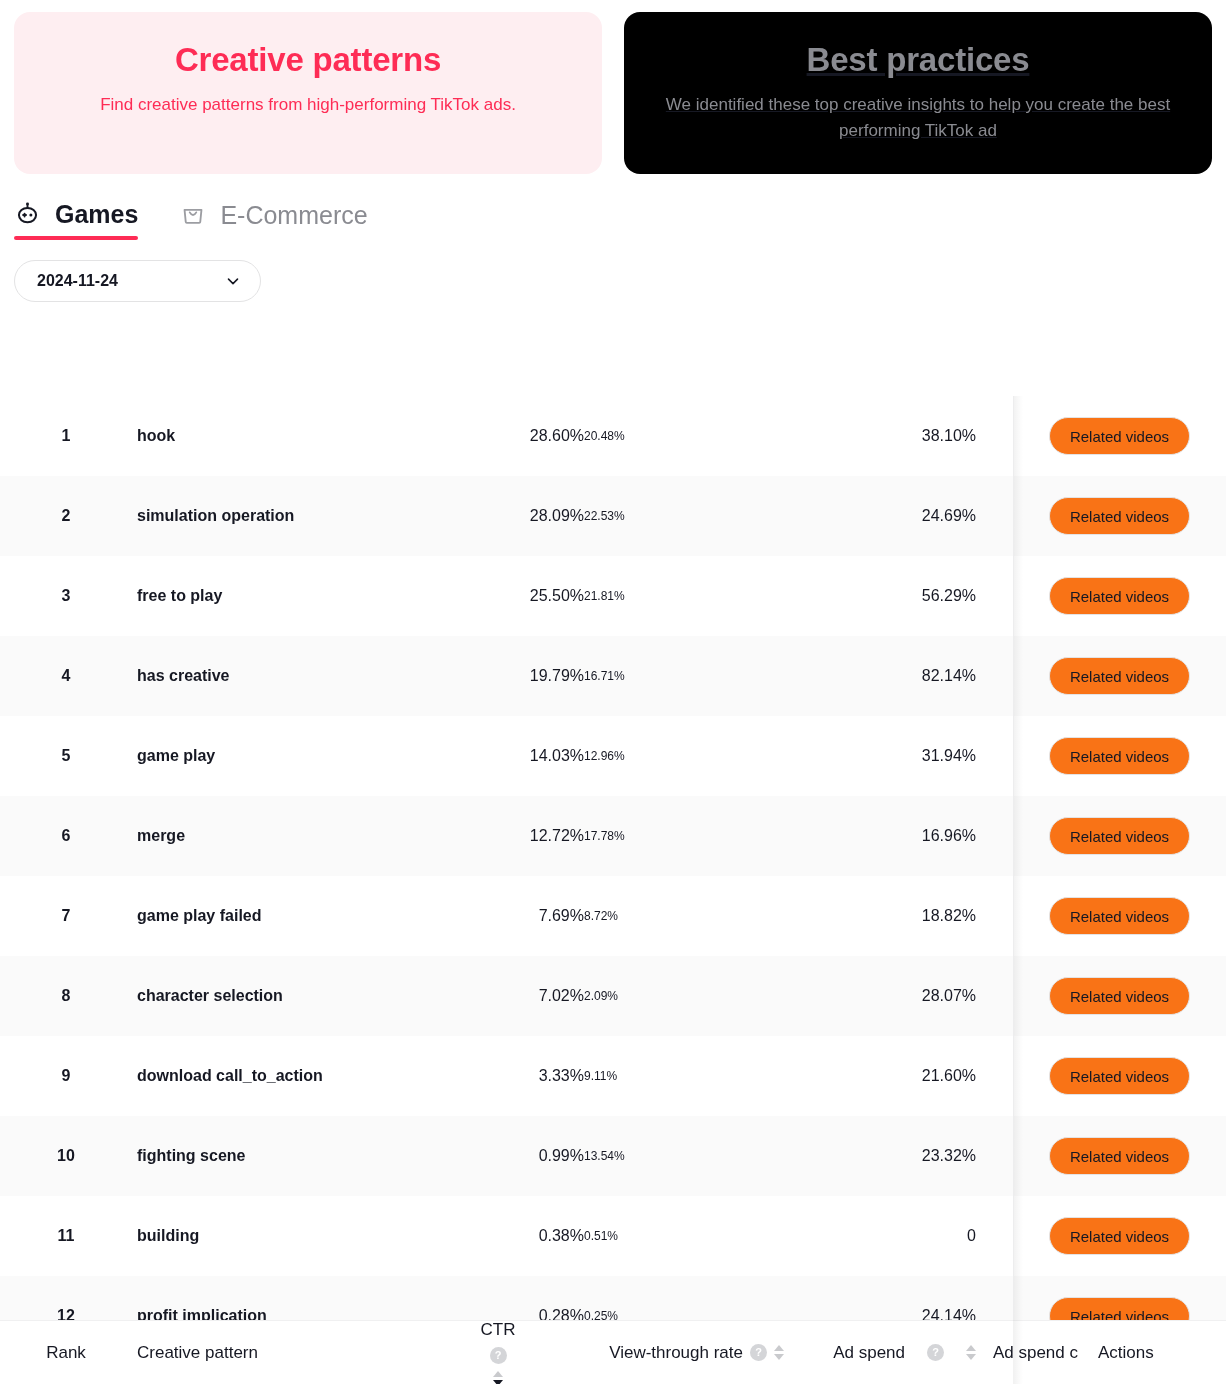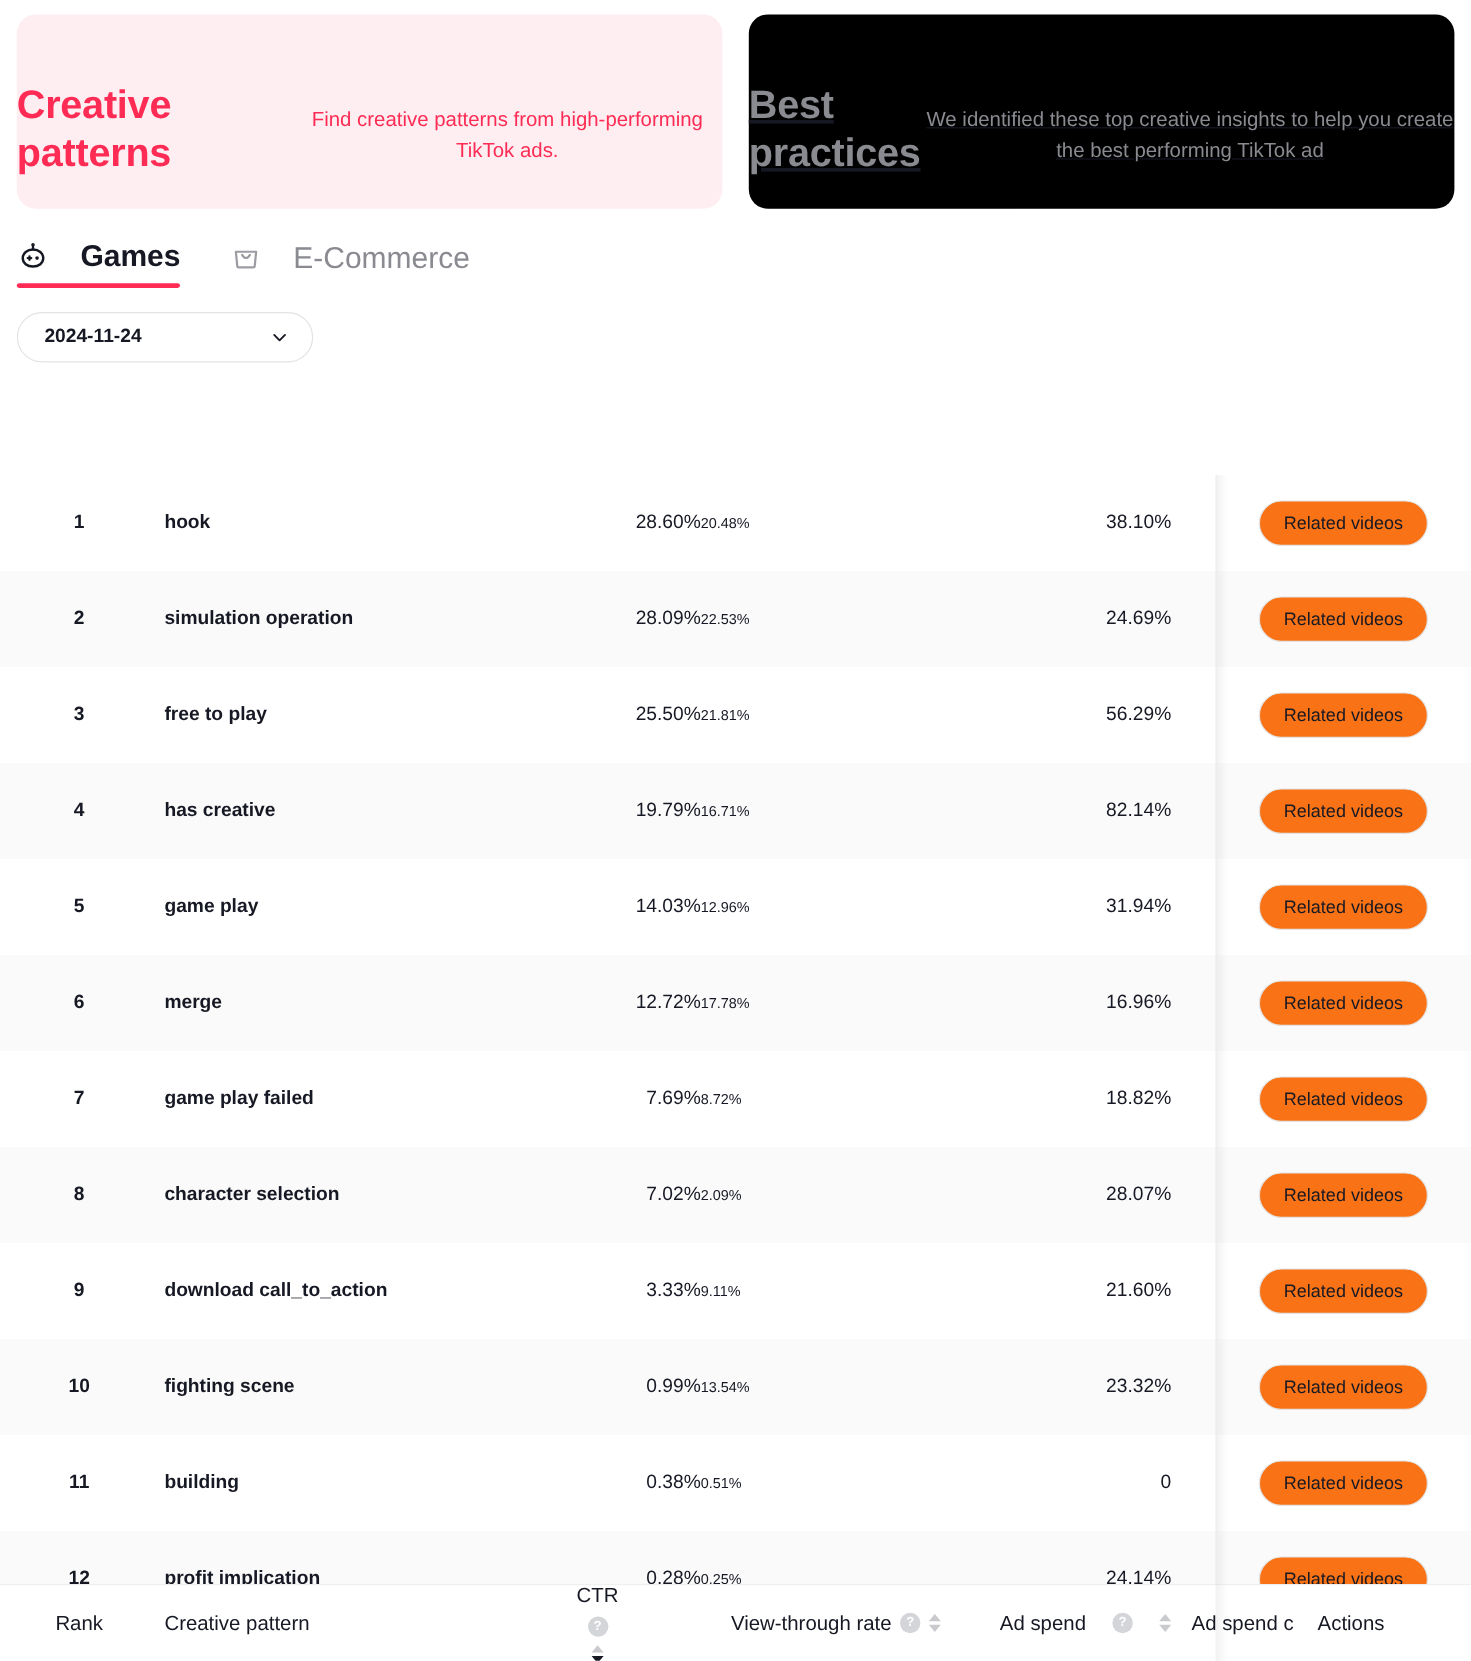--- a/index.html
+++ b/index.html
@@ -21,20 +21,21 @@
   .hero-row {
     display: flex;
     gap: 22px;
     padding: 12px 14px 0 14px;
   }
   .hero-card {
     flex: 1 1 0;
     height: 162px;
     border-radius: 16px;
     display: flex;
+    flex-direction: column;
     align-items: center;
     justify-content: flex-start;
     padding-top: 28px;
   }
   .hero-card.creative {
     background: #feeef1;
   }
   .hero-card.best {
     background: #000000;
     text-decoration: underline;
@@ -62,21 +63,21 @@
   .tabs {
     display: flex;
     align-items: flex-end;
     gap: 42px;
     padding: 26px 0 0 14px;
     height: 66px;
   }
   .tab {
     display: flex;
     align-items: center;
-    gap: 26px;
+    gap: 14px;
     padding-bottom: 12px;
     position: relative;
     cursor: pointer;
   }
   .tab-label {
     font-size: 25px;
     line-height: 1;
   }
   .tab.active .tab-label { color: #161823; font-weight: 700; }
   .tab.inactive .tab-label { color: #8a8b91; font-weight: 400; }

